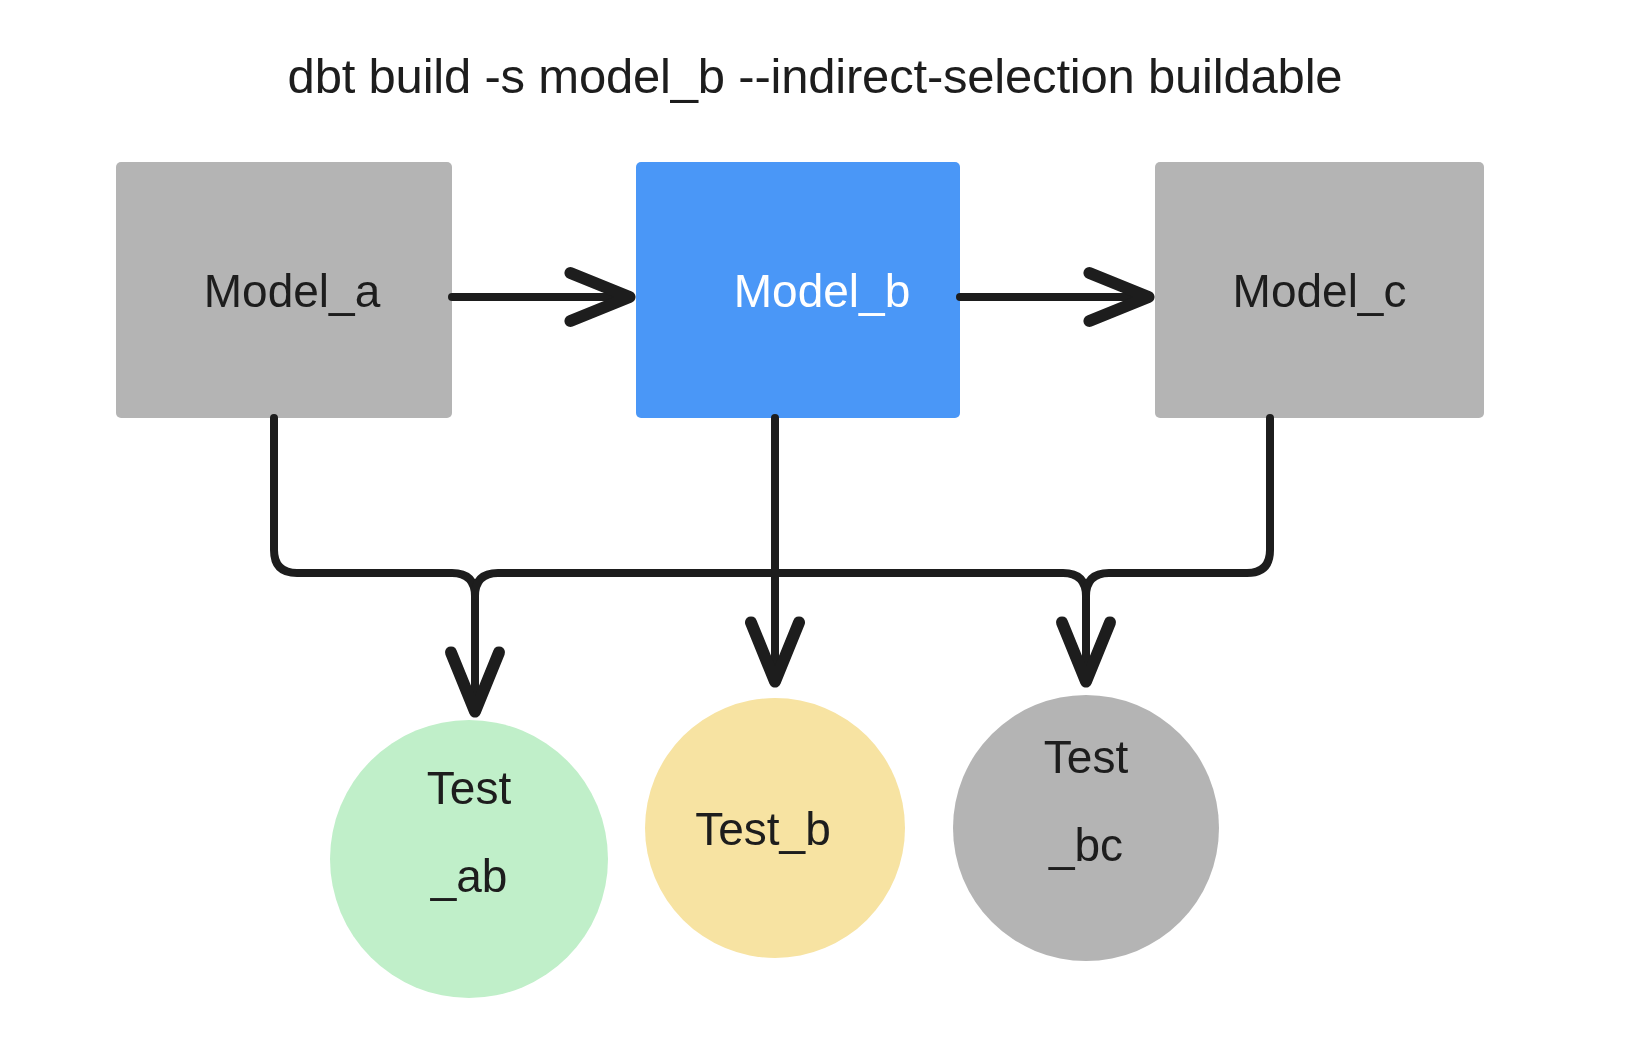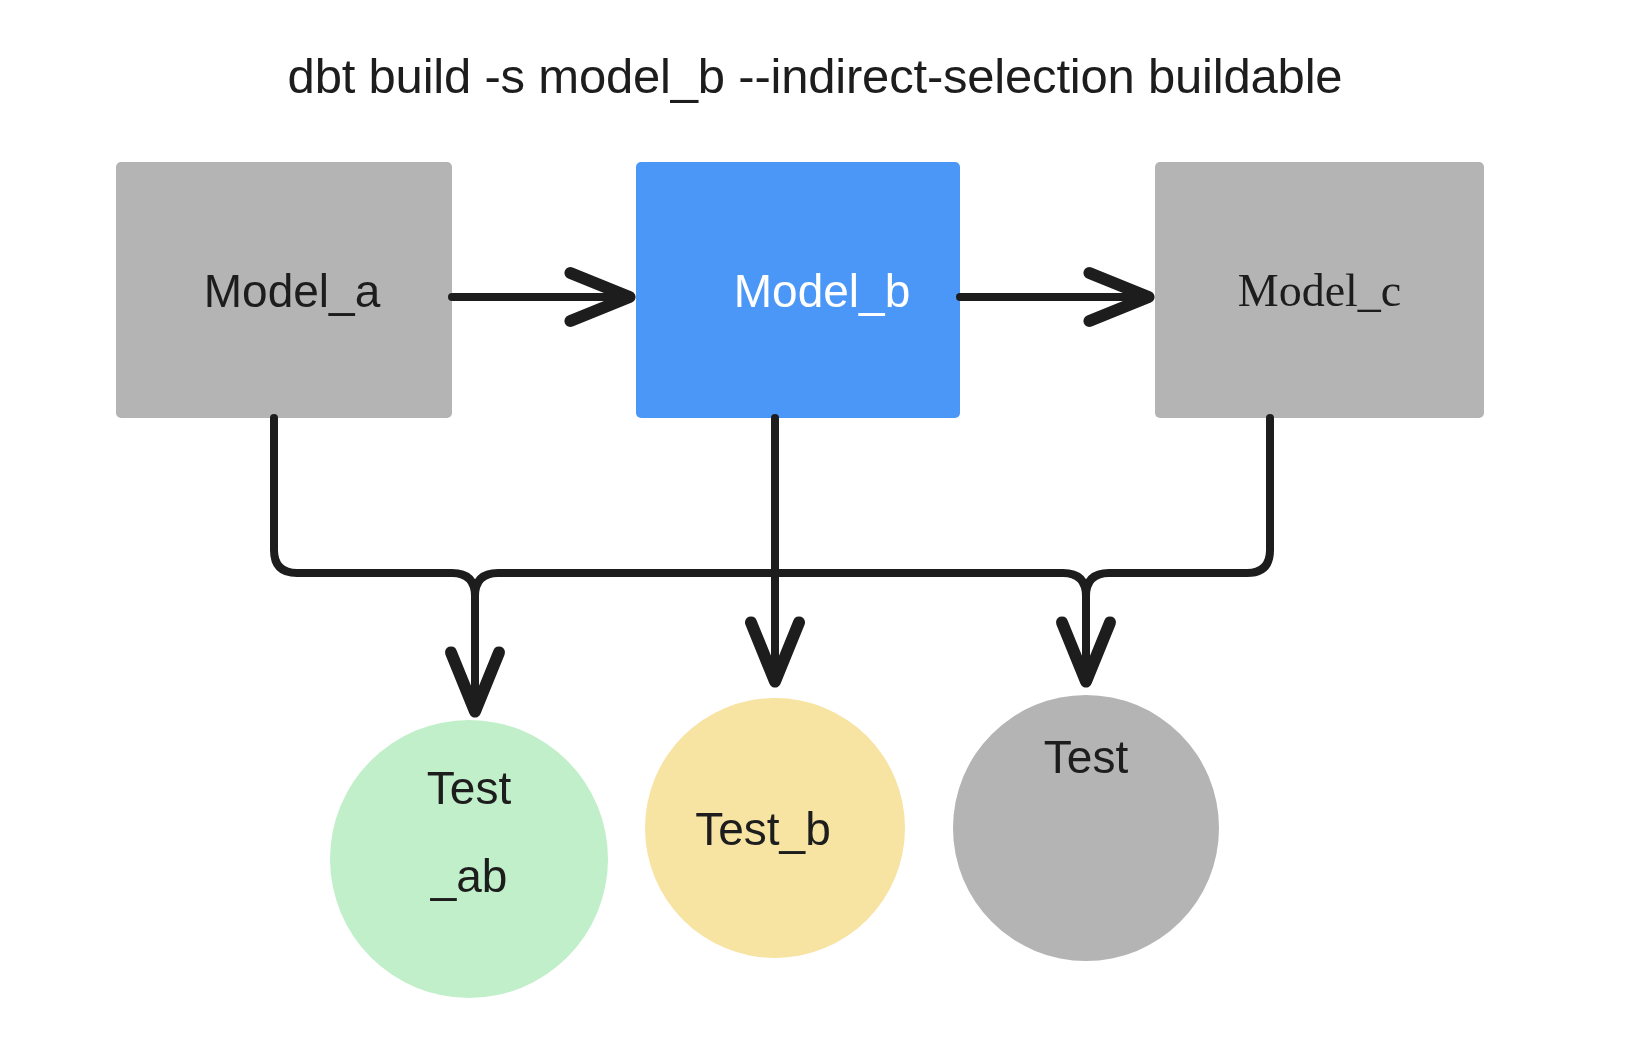--- a/index.html
+++ b/index.html
@@ -94,30 +94,31 @@
   </svg>
 
   <div class="node-label" style="left:116px; top:248px; width:336px;padding-left:8px;">
     <span>Model_a</span>
   </div>
 
   <div class="node-label white" style="left:636px; top:248px; width:324px;padding-left:24px;">
     <span>Model_b</span>
   </div>
 
-  <div class="node-label" style="left:1155px; top:248px; width:329px;font-family:Liberation Serif, serif;">
+  <div class="node-label" style="left:1155px; top:248px; width:329px;">
     <span>Model_c</span>
   </div>
 
   <div class="node-label" style="left:330px; top:745px; width:278px;">
     <span>Test</span>
     <span class="line2">_ab</span>
   </div>
 
   <div class="node-label" style="left:645px; top:786px; width:236px;">
     <span>Test_b</span>
   </div>
 
   <div class="node-label" style="left:953px; top:714px; width:266px;">
     <span>Test</span>
+    <span class="line2">_bc</span>
   </div>
 
 </div>
 
 </body></html>

